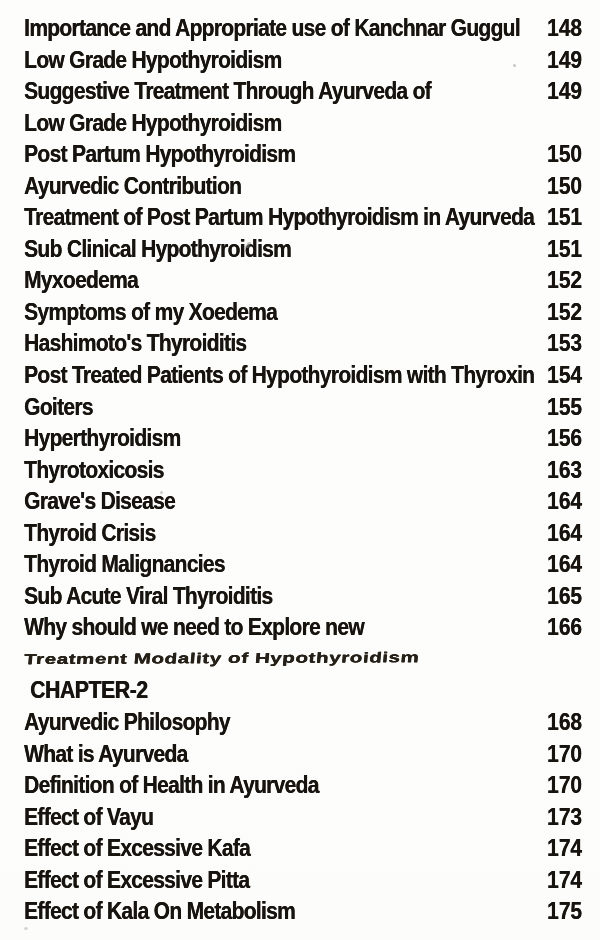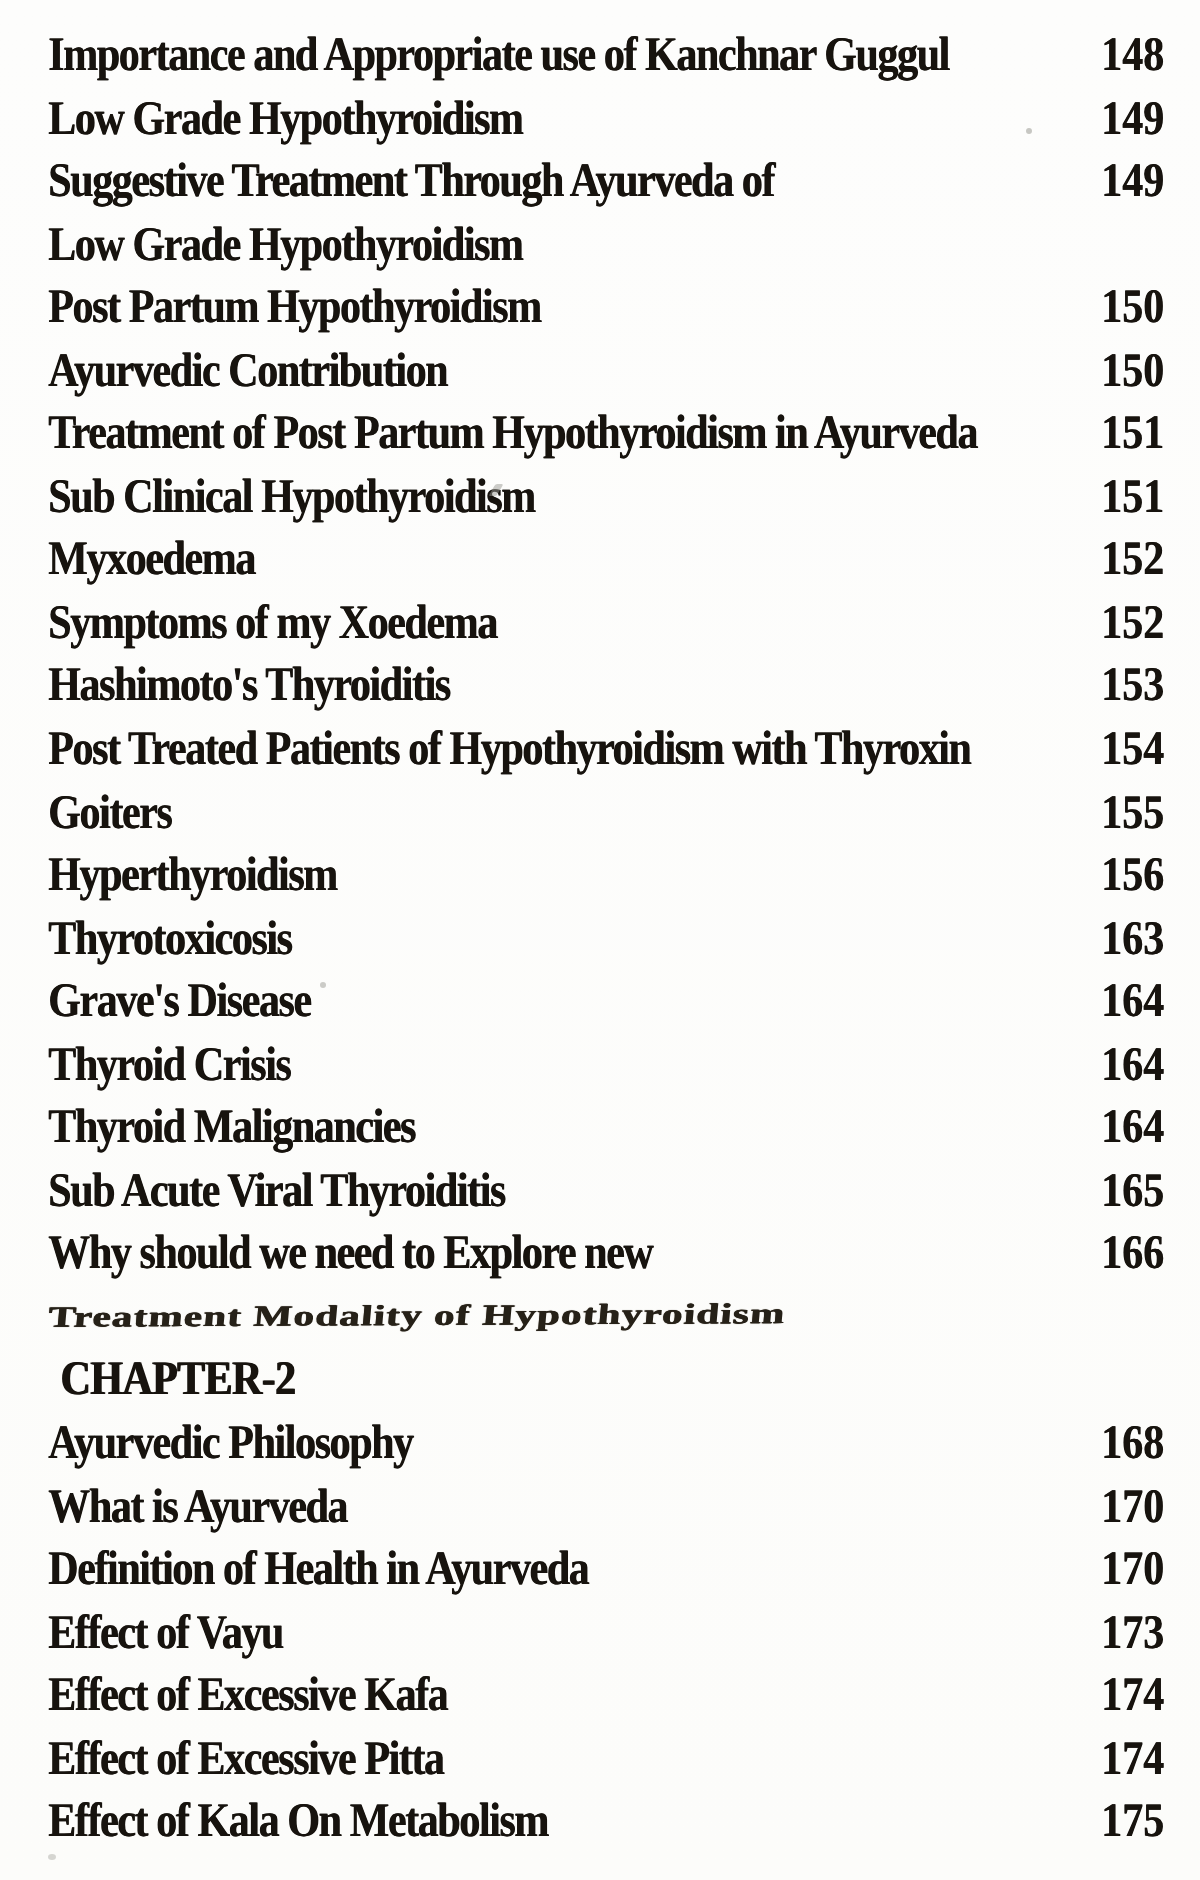--- a/index.html
+++ b/index.html
@@ -13,21 +13,21 @@
     height: 940px;
     overflow: hidden;
   }
   .page {
     position: relative;
     box-sizing: border-box;
     width: 600px;
     height: 940px;
     padding: 12px 18px 0 24px;
     background: linear-gradient(180deg, #fdfdfc 0%, #fcfcfa 100%);
-    font-family: Liberation Serif, serif;
+    font-family: Liberation Sans, sans-serif;
     color: #17130e;
   }
   .toc-row {
     display: flex;
     align-items: center;
     height: 31.55px;
     transform: scaleY(1.15);
   }
   .toc-title {
     font-size: 21px;

